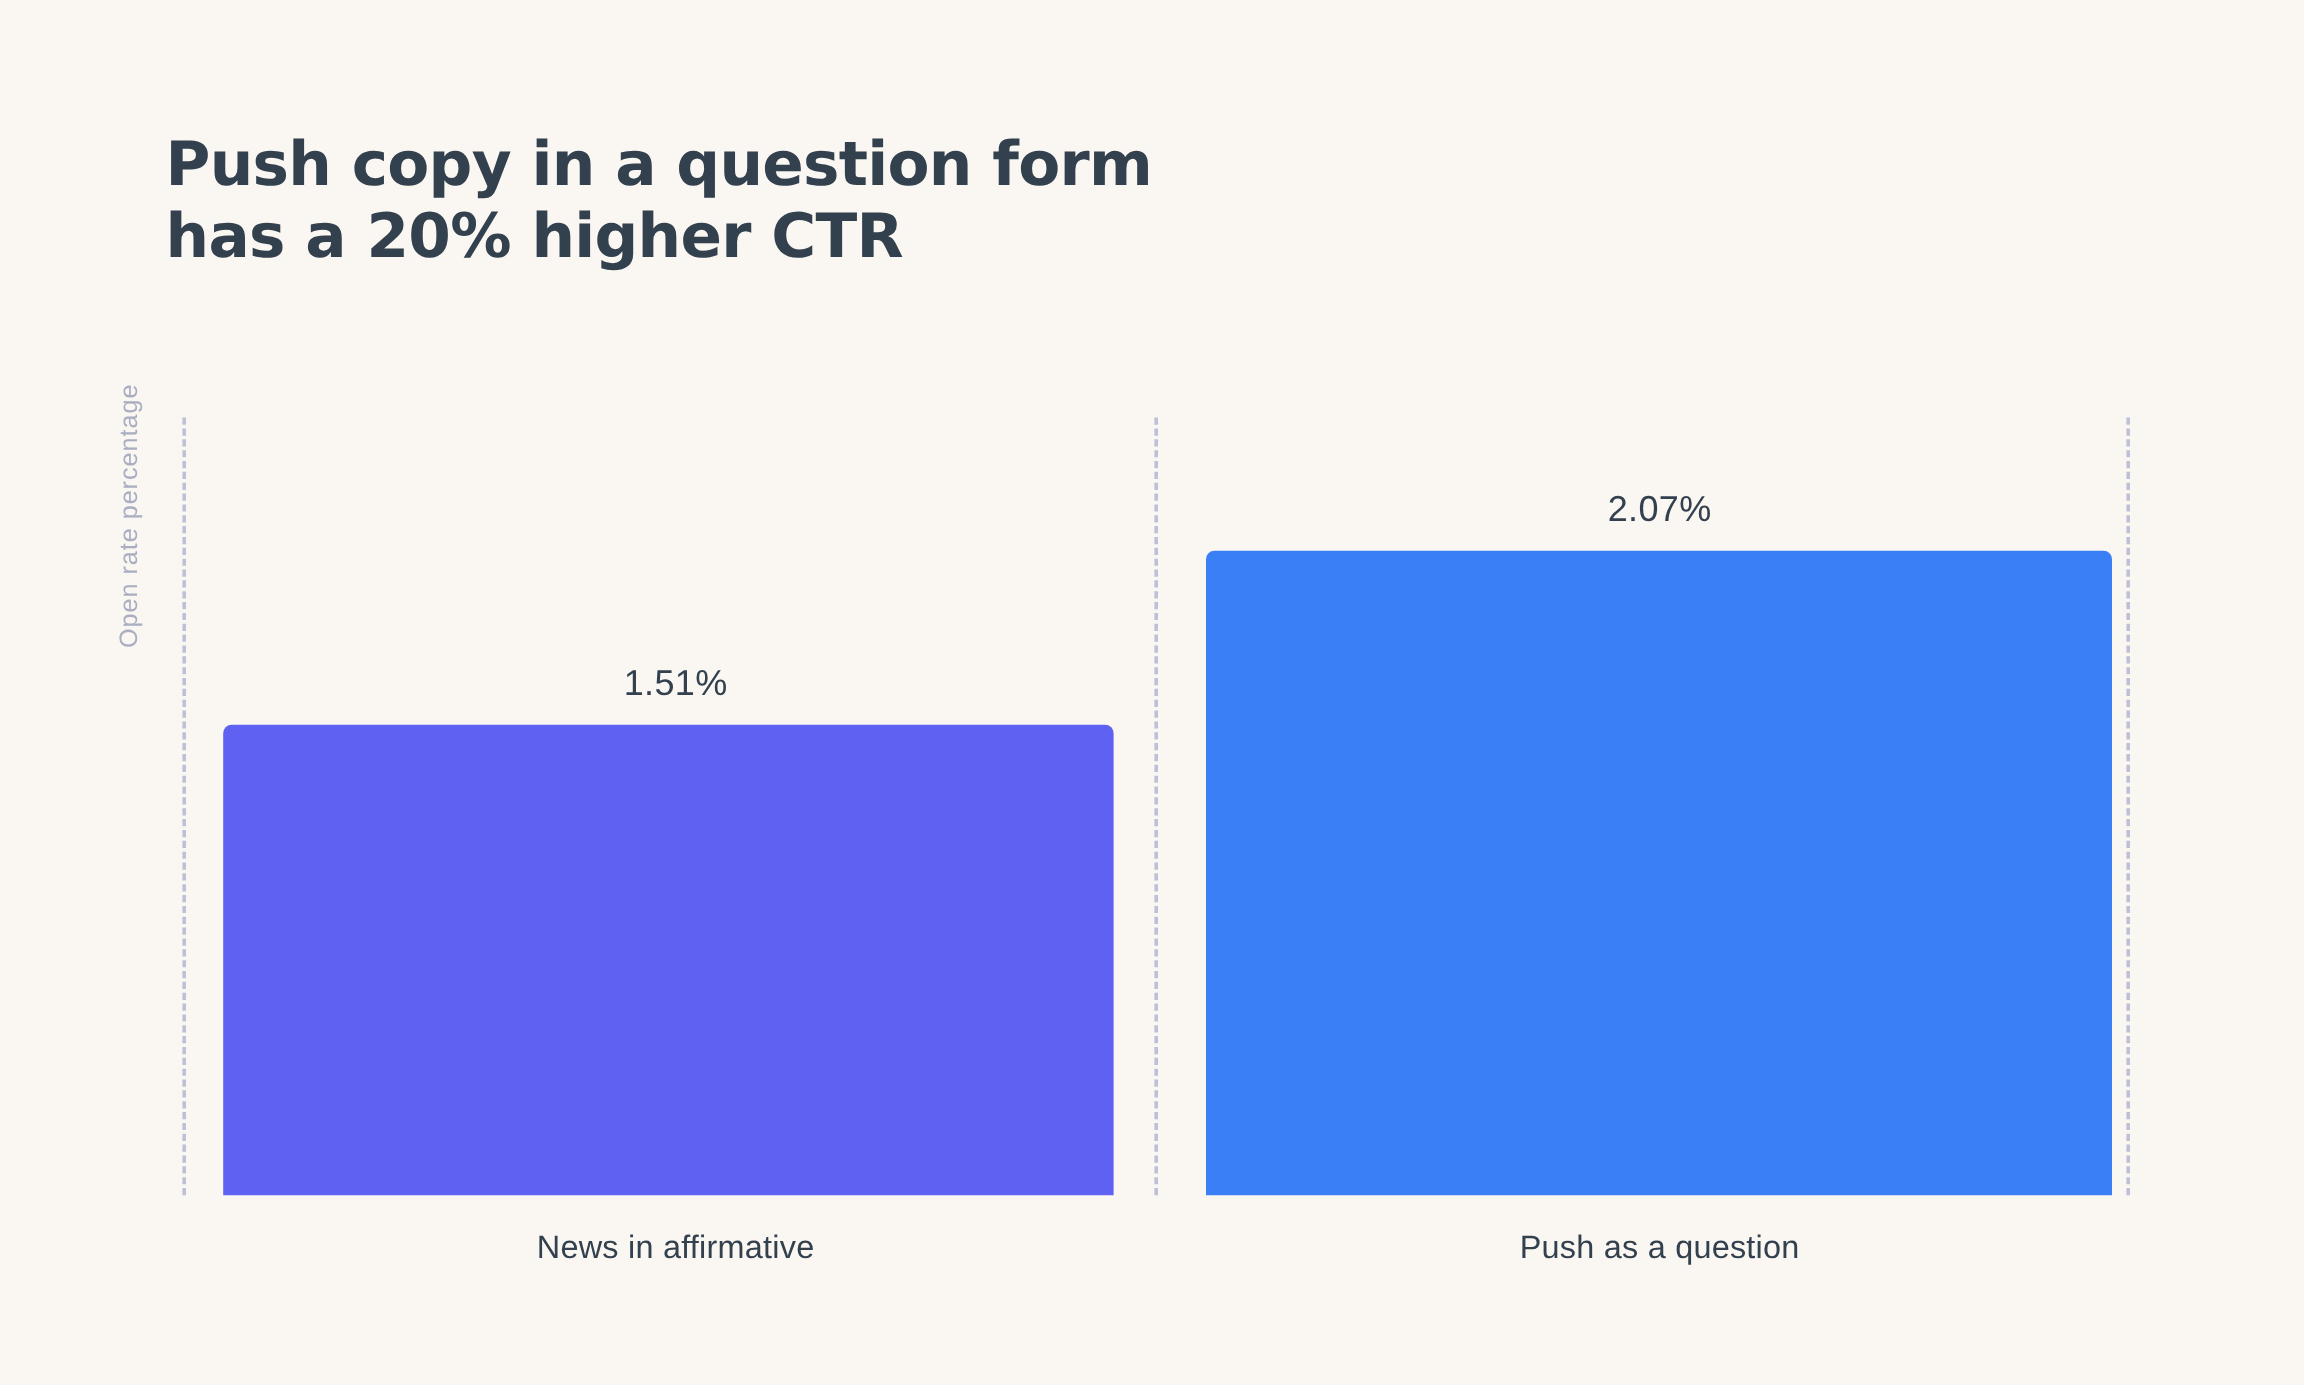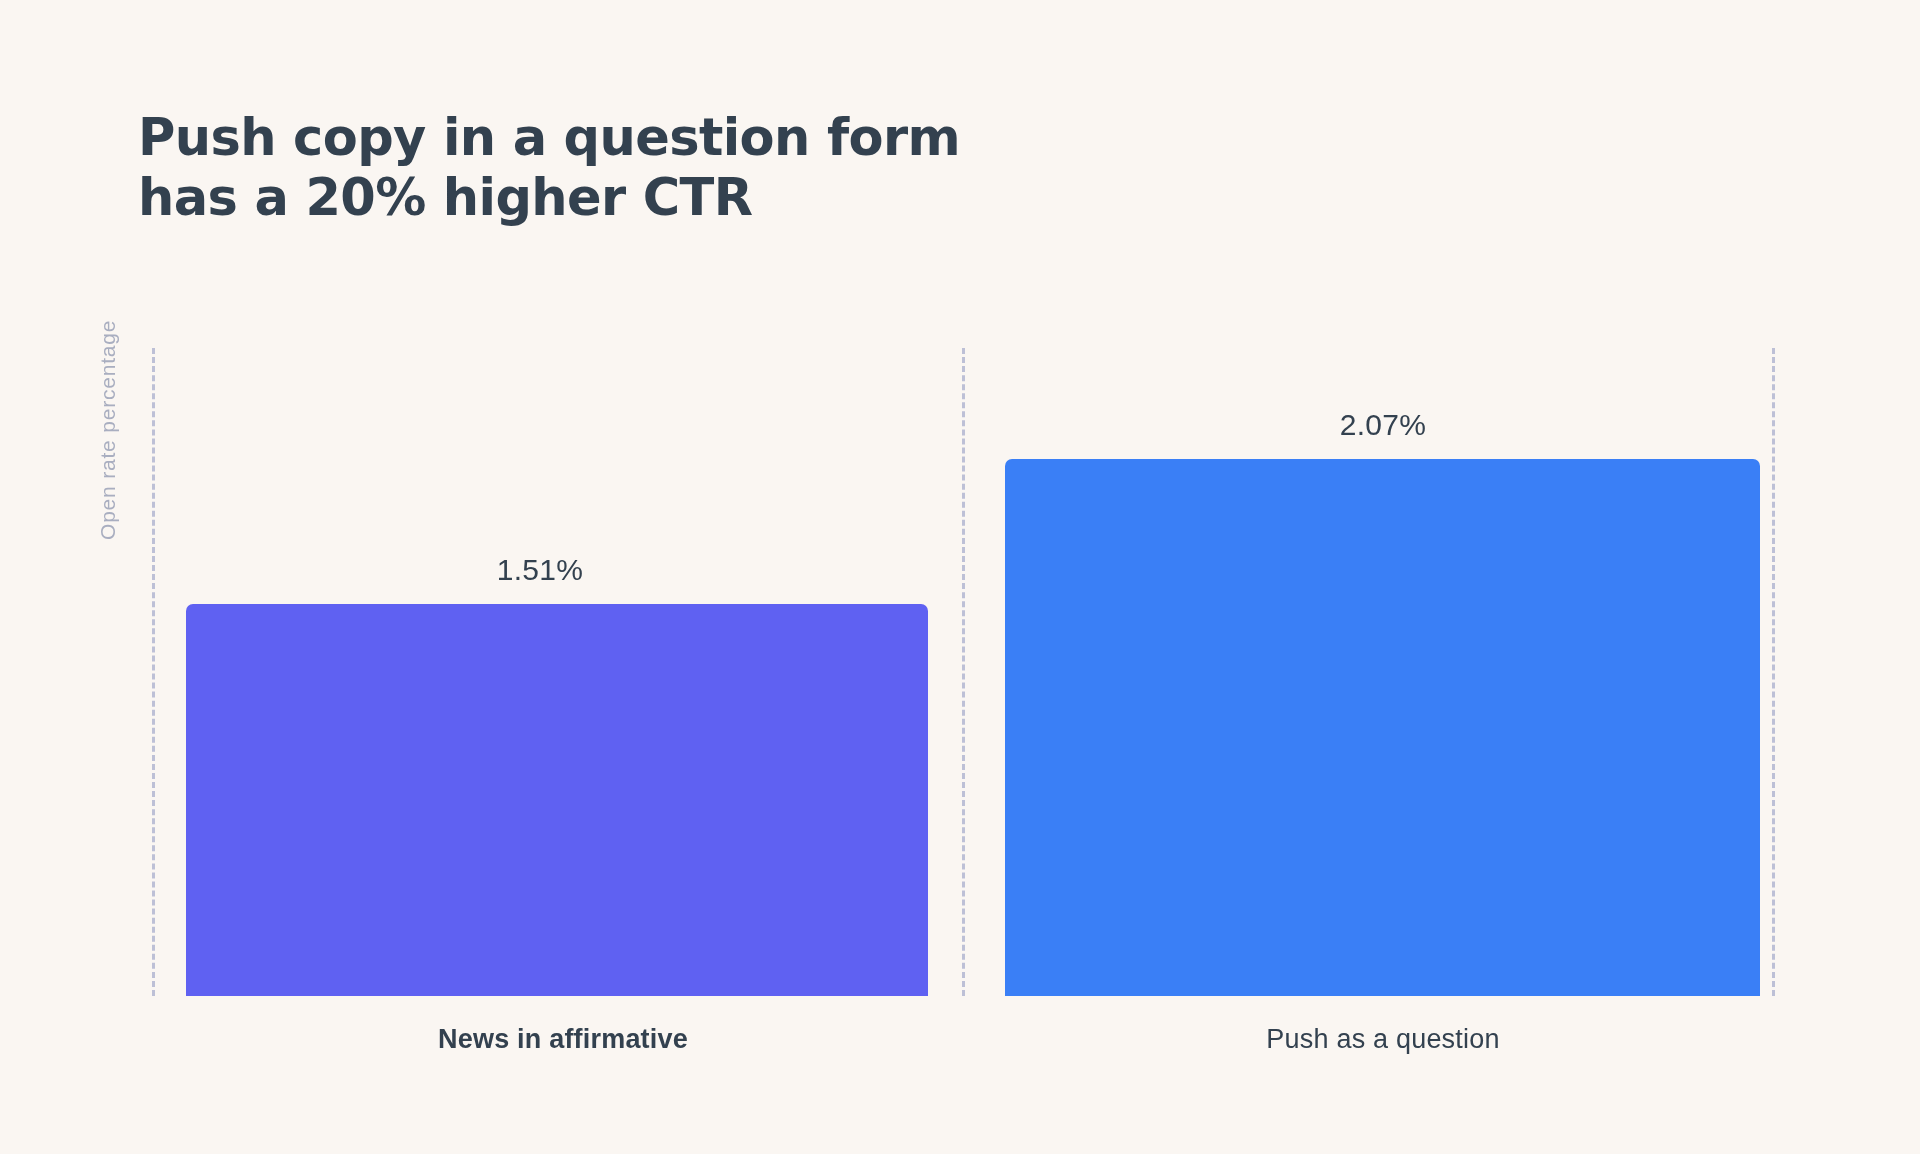--- a/index.html
+++ b/index.html
@@ -110,33 +110,33 @@
     background: #3A7FF6;
   }
 
   .bar-value {
     position: absolute;
     font-size: 30px;
     letter-spacing: 0.3px;
     color: #33414F;
     transform: translateX(-50%);
   }
-  .bar-value.v1 { left: 540px; top: 553px; }
+  .bar-value.v1 { left: 563px; top: 553px; }
   .bar-value.v2 { left: 1383px; top: 408px; }
 
   .cat-label {
     position: absolute;
     top: 1024px;
     font-size: 27px;
     letter-spacing: 0.2px;
     color: #33414F;
     text-align: center;
     transform: translateX(-50%);
   }
-  .cat-label.c1 { left: 563px; font-weight: bold; }
+  .cat-label.c1 { left: 563px; }
   .cat-label.c2 { left: 1383px; }
 </style>
 </head>
 <body>
 
 <div class="canvas">
 
   <div class="title-block">
     <h1 class="chart-title">Push copy in a question form
 has a 20% higher CTR</h1>

